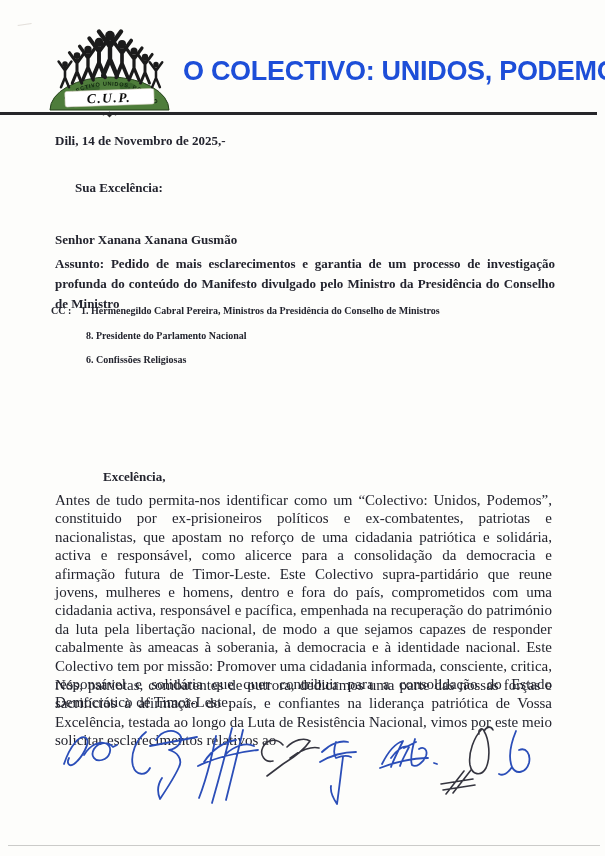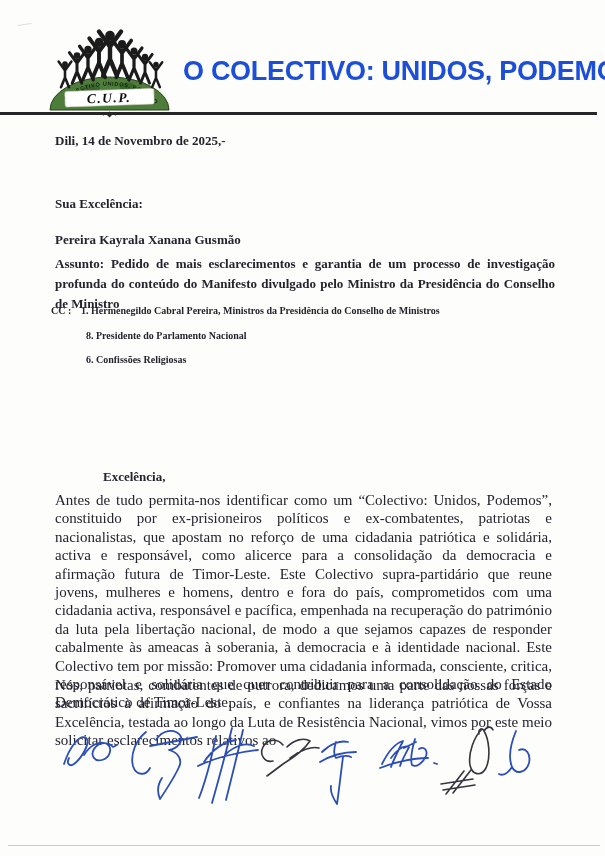--- a/index.html
+++ b/index.html
@@ -19,21 +19,21 @@
     font-family:"Liberation Sans", sans-serif;
     font-weight:bold;font-size:27px;letter-spacing:-0.3px;
     color:#1d4ed8;white-space:nowrap;
   }
   .header-rule{position:absolute;left:0;top:112px;width:597px;height:3px;background:#26262a;}
   .footer-rule{position:absolute;left:8px;top:845px;width:592px;height:1px;background:#cbcbc9;}
   
   .tb{position:absolute;left:55px;margin:0;font-size:13px;line-height:16px;}
   .bold{font-weight:bold;text-align:center;}
   .date-line{top:133px;}
-  .salutation{top:196px;}
+  .salutation{top:180px;margin-left:20px;}
   .recip-title{top:206px;}
   .recip-name{top:232px;}
   .subject{top:254px;width:500px;line-height:20px;text-align:justify;}
   .cc-block{position:absolute;left:51px;top:299px;font-size:10px;font-weight:bold;}
   .cc-line{line-height:24.6px;margin:0;}
   .cc-label{display:inline-block;min-width:30px;}
   .cc-indent{margin-left:35px;}
   .greeting{top:469px;margin-left:48px;}
   .para{width:497px;font-size:15px;line-height:18.4px;text-align:justify;font-weight:normal;}
   .para1{top:491px;}
@@ -93,21 +93,21 @@
       <circle cx="73.5" cy="100.5" r="0.9" fill="#2a2a2a" stroke="none"></circle>
     </g>
   </svg>
 
   <h1 class="org-title">O COLECTIVO: UNIDOS, PODEMOS</h1>
   <div class="header-rule"></div>
 
   <p class="tb bold date-line">Dili, 14 de Novembro de 2025,-</p>
 
   <p class="tb bold salutation">Sua Excelência:</p>
-  <p class="tb bold recip-name">Pereira Kayrala Xanana Gusmão</p>
+  <p class="tb bold recip-name">Senhor Xanana Xanana Gusmão</p>
 
   <p class="tb bold subject">Assunto: Pedido de mais esclarecimentos e garantia de um processo de investigação profunda do conteúdo do Manifesto divulgado pelo Ministro da Presidência do Conselho de Ministro</p>
 
   <div class="cc-block">
     <p class="cc-line"><span class="cc-label">CC :</span><span>1. Hermenegildo Cabral Pereira, Ministros da Presidência do Conselho de Ministros</span></p>
     <p class="cc-line cc-indent">8. Presidente do Parlamento Nacional</p>
     <p class="cc-line cc-indent">6. Confissões Religiosas</p>
   </div>
 
   <p class="tb bold greeting">Excelência,</p>

